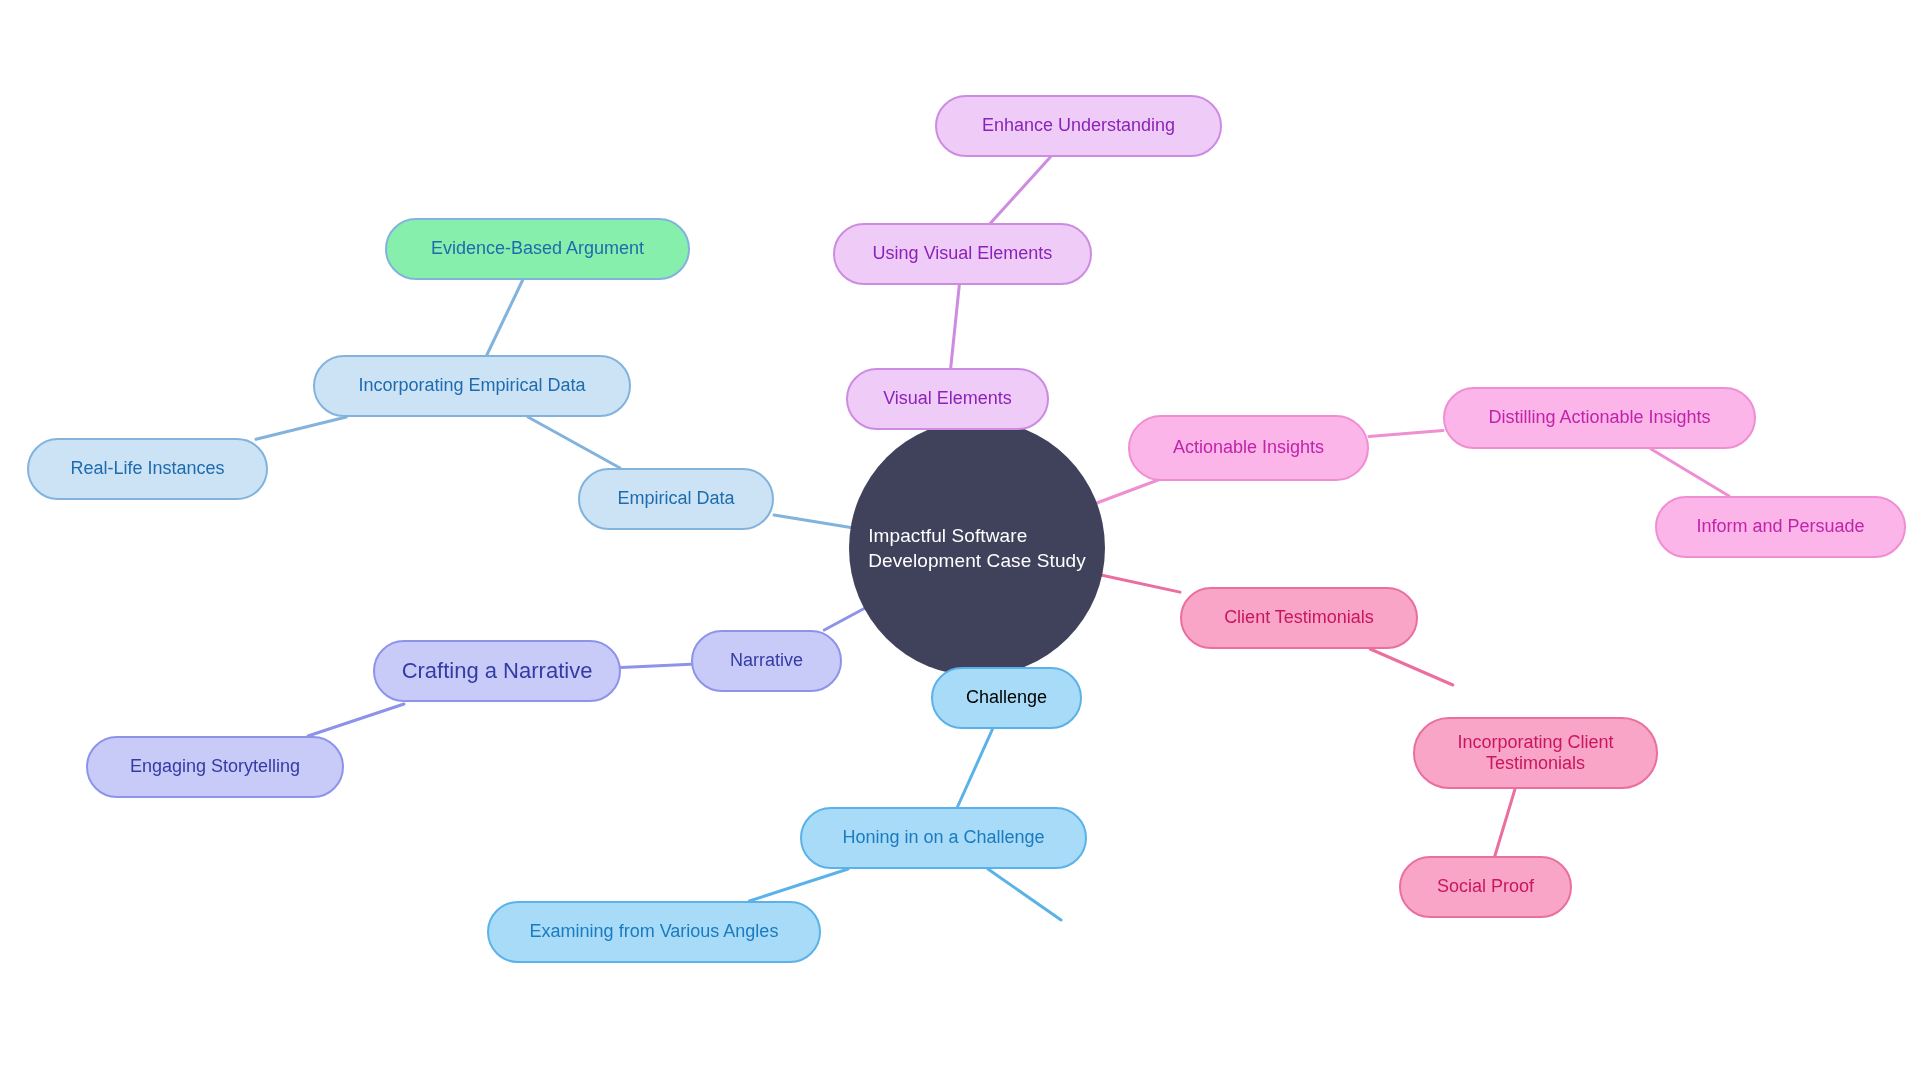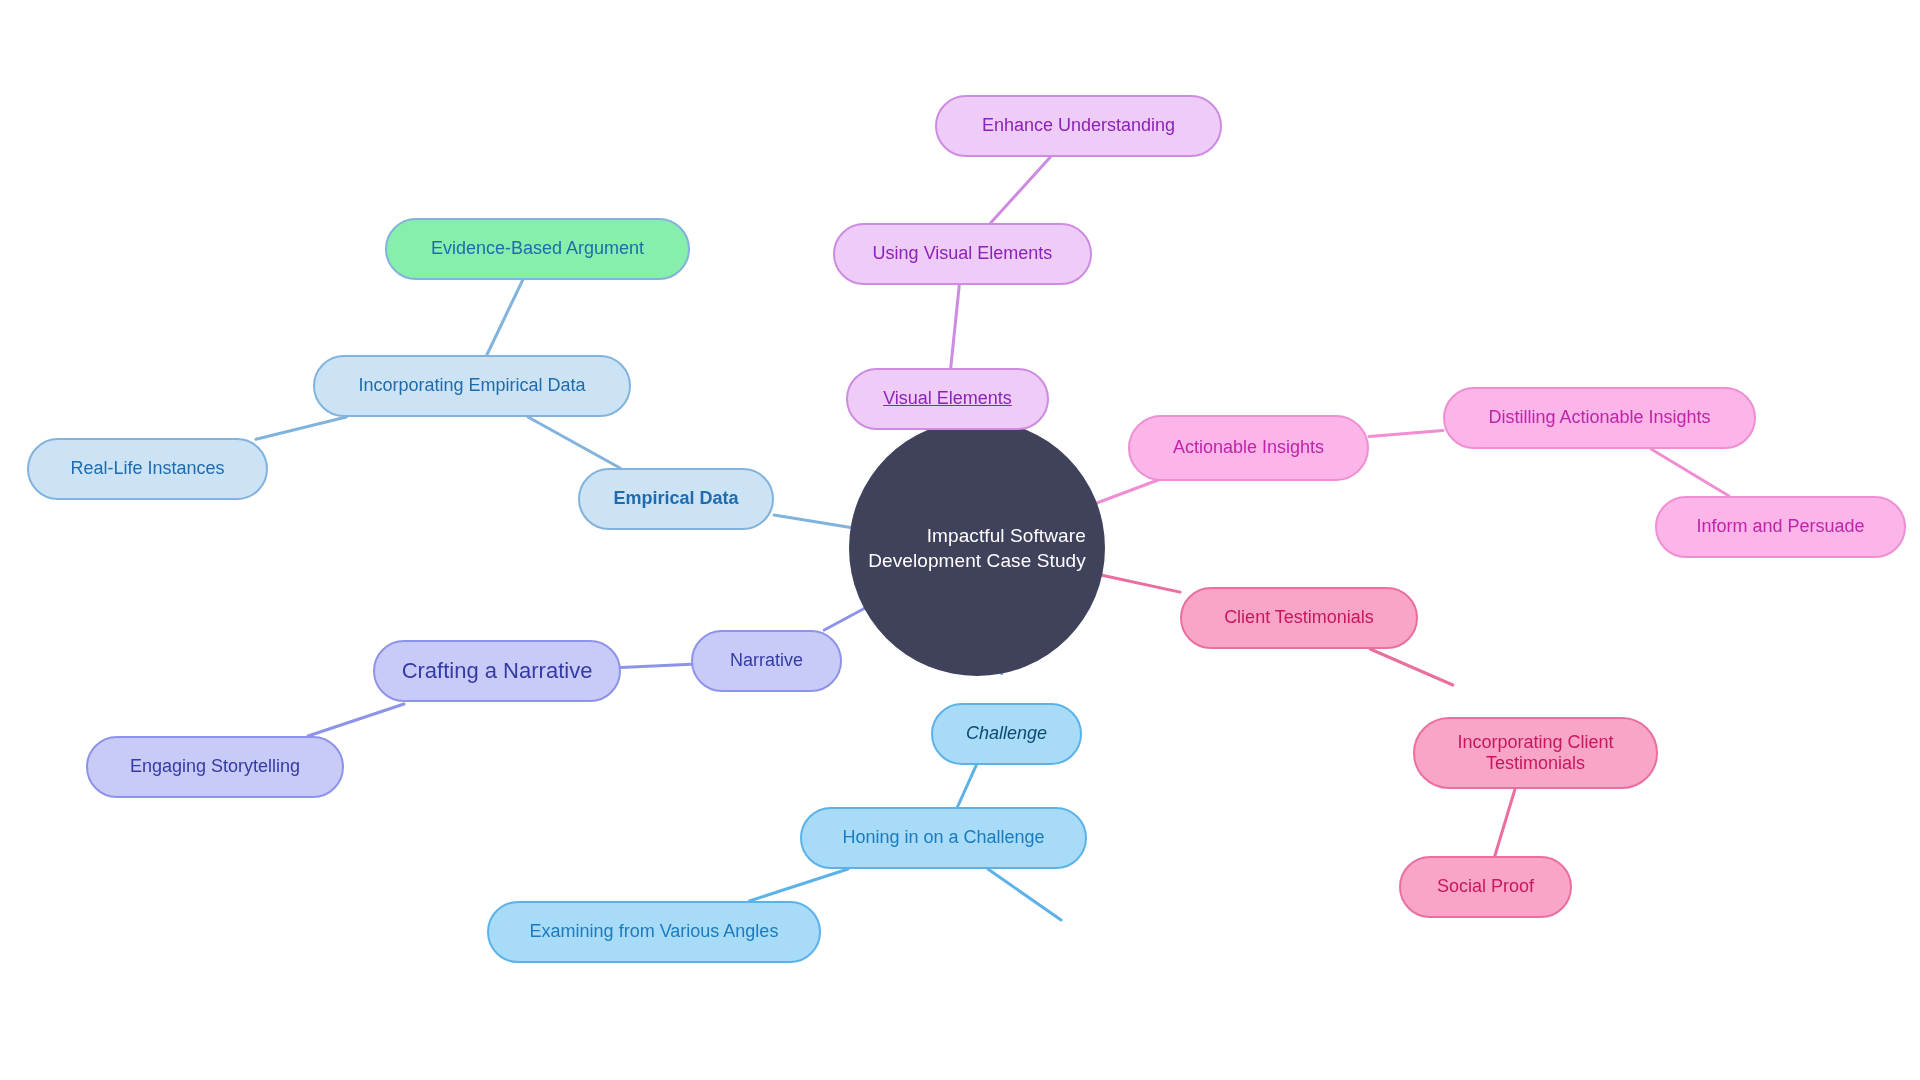--- a/index.html
+++ b/index.html
@@ -37,21 +37,21 @@
     white-space: pre-line;
     padding: 16px 10px;
     z-index: 3;
   }
   #root-node {
     position: absolute;
     border-radius: 50%;
     display: flex;
     align-items: center;
     justify-content: center;
-    text-align: right;
+    text-align: left;
     color: #ffffff;
     white-space: pre-line;
     line-height: 1.32;
     z-index: 2;
     letter-spacing: 0.1px;
   }
 </style>
 </head>
 <body>
 
@@ -73,33 +73,33 @@
       <line x1="864.2223759521161" y1="608.5409573273677" x2="824.2477876106195" y2="630" stroke="#8e93ea" stroke-width="3" stroke-linecap="round"></line>
       <line x1="691" y1="664.3617810760668" x2="621" y2="667.47866419295" stroke="#8e93ea" stroke-width="3" stroke-linecap="round"></line>
       <line x1="404" y1="704" x2="308" y2="736" stroke="#8e93ea" stroke-width="3" stroke-linecap="round"></line>
       <line x1="1001.7001907132875" y1="673.5941900675633" x2="1000.4033333333333" y2="667" stroke="#5bb2e8" stroke-width="3" stroke-linecap="round"></line>
       <line x1="992.55" y1="729" x2="957.45" y2="807" stroke="#5bb2e8" stroke-width="3" stroke-linecap="round"></line>
       <line x1="848.0265957446809" y1="869" x2="749.4734042553191" y2="901" stroke="#5bb2e8" stroke-width="3" stroke-linecap="round"></line>
       <line x1="987.9424778761062" y1="869" x2="1061.0575221238937" y2="920" stroke="#5bb2e8" stroke-width="3" stroke-linecap="round"></line>
     </svg>
   <div id="root-node" style="left: 849px; top: 420px; width: 256px; height: 256px; background: rgb(64, 66, 92); color: rgb(255, 255, 255); font-size: 19px;">Impactful Software
 Development Case Study</div>
-<div class="node" style="left: 578px; top: 468px; width: 196px; height: 62px; background: rgb(204, 227, 246); border-color: rgb(130, 179, 221); color: rgb(30, 107, 173); font-size: 18px; font-weight: bold;">Empirical Data</div>
+<div class="node" style="left: 578px; top: 468px; width: 196px; height: 62px; background: rgb(204, 227, 246); border-color: rgb(130, 179, 221); color: rgb(30, 107, 173); font-size: 18px;">Empirical Data</div>
     <div class="node" style="left: 313px; top: 355px; width: 318px; height: 62px; background: rgb(204, 227, 246); border-color: rgb(130, 179, 221); color: rgb(30, 107, 173); font-size: 18px;">Incorporating Empirical Data</div>
     <div class="node" style="left: 385px; top: 218px; width: 305px; height: 62px; background: #86efac; border-color: rgb(130, 179, 221); color: rgb(30, 107, 173); font-size: 18px;">Evidence-Based Argument</div>
     <div class="node" style="left: 27px; top: 438px; width: 241px; height: 62px; background: rgb(204, 227, 246); border-color: rgb(130, 179, 221); color: rgb(30, 107, 173); font-size: 18px;">Real-Life Instances</div>
-    <div class="node" style="left: 846px; top: 368px; width: 203px; height: 62px; background: rgb(238, 204, 247); border-color: rgb(205, 139, 226); color: rgb(140, 35, 184); font-size: 18px; text-decoration: underline;">Visual Elements</div>
+    <div class="node" style="left: 846px; top: 368px; width: 203px; height: 62px; background: rgb(238, 204, 247); border-color: rgb(205, 139, 226); color: rgb(140, 35, 184); font-size: 18px;">Visual Elements</div>
     <div class="node" style="left: 833px; top: 223px; width: 259px; height: 62px; background: rgb(238, 204, 247); border-color: rgb(205, 139, 226); color: rgb(140, 35, 184); font-size: 18px;">Using Visual Elements</div>
     <div class="node" style="left: 935px; top: 95px; width: 287px; height: 62px; background: rgb(238, 204, 247); border-color: rgb(205, 139, 226); color: rgb(140, 35, 184); font-size: 18px;">Enhance Understanding</div>
     <div class="node" style="left: 1128px; top: 415px; width: 241px; height: 66px; background: rgb(251, 181, 232); border-color: rgb(239, 142, 210); color: rgb(192, 36, 168); font-size: 18px;">Actionable Insights</div>
     <div class="node" style="left: 1443px; top: 387px; width: 313px; height: 62px; background: rgb(251, 181, 232); border-color: rgb(239, 142, 210); color: rgb(192, 36, 168); font-size: 18px;">Distilling Actionable Insights</div>
     <div class="node" style="left: 1655px; top: 496px; width: 251px; height: 62px; background: rgb(251, 181, 232); border-color: rgb(239, 142, 210); color: rgb(192, 36, 168); font-size: 18px;">Inform and Persuade</div>
     <div class="node" style="left: 1180px; top: 587px; width: 238px; height: 62px; background: rgb(249, 165, 200); border-color: rgb(234, 111, 159); color: rgb(201, 22, 94); font-size: 18px;">Client Testimonials</div>
     <div class="node" style="left: 1413px; top: 685px; width: 245px; height: 72px; background: rgb(249, 165, 200); border-color: rgb(234, 111, 159); color: rgb(201, 22, 94); font-size: 18px; margin-top: 32px;">Incorporating Client
 Testimonials</div>
     <div class="node" style="left: 1399px; top: 856px; width: 173px; height: 62px; background: rgb(249, 165, 200); border-color: rgb(234, 111, 159); color: rgb(201, 22, 94); font-size: 18px;">Social Proof</div>
     <div class="node" style="left: 691px; top: 630px; width: 151px; height: 62px; background: rgb(200, 203, 247); border-color: rgb(142, 147, 234); color: rgb(52, 59, 165); font-size: 18px;">Narrative</div>
     <div class="node" style="left: 373px; top: 640px; width: 248px; height: 62px; background: rgb(200, 203, 247); border-color: rgb(142, 147, 234); color: rgb(52, 59, 165); font-size: 22px;">Crafting a Narrative</div>
     <div class="node" style="left: 86px; top: 736px; width: 258px; height: 62px; background: rgb(200, 203, 247); border-color: rgb(142, 147, 234); color: rgb(52, 59, 165); font-size: 18px;">Engaging Storytelling</div>
-    <div class="node" style="left: 931px; top: 703px; width: 151px; height: 62px; background: rgb(168, 219, 248); border-color: rgb(91, 178, 232); color: #0c4a6e; font-size: 18px; font-style: italic;">Challenge</div>
+    <div class="node" style="left: 931px; top: 667px; width: 151px; height: 62px; background: rgb(168, 219, 248); border-color: rgb(91, 178, 232); color: #000000; font-size: 18px;">Challenge</div>
     <div class="node" style="left: 800px; top: 807px; width: 287px; height: 62px; background: rgb(168, 219, 248); border-color: rgb(91, 178, 232); color: rgb(27, 123, 191); font-size: 18px;">Honing in on a Challenge</div>
     <div class="node" style="left: 487px; top: 901px; width: 334px; height: 62px; background: rgb(168, 219, 248); border-color: rgb(91, 178, 232); color: rgb(27, 123, 191); font-size: 18px;">Examining from Various Angles</div>
   </div>
 
 </body></html>

